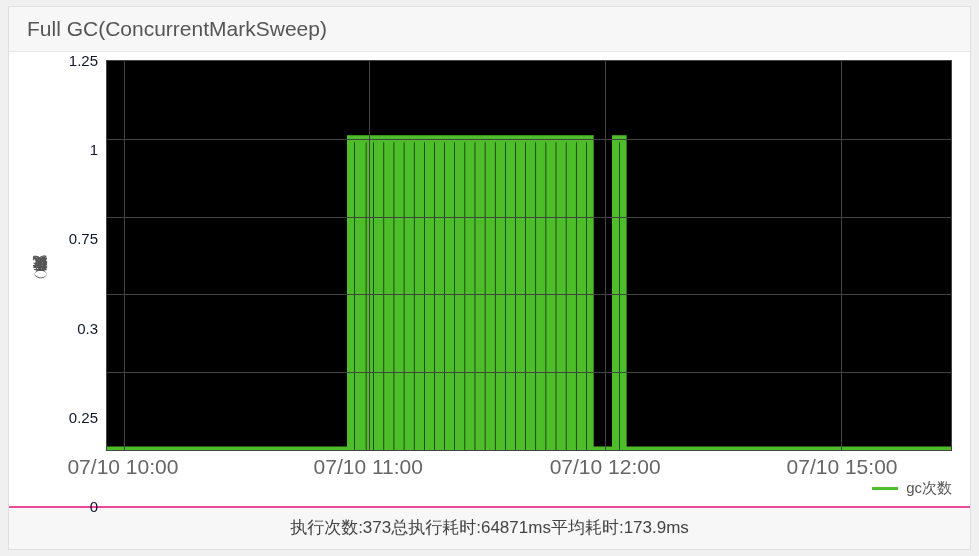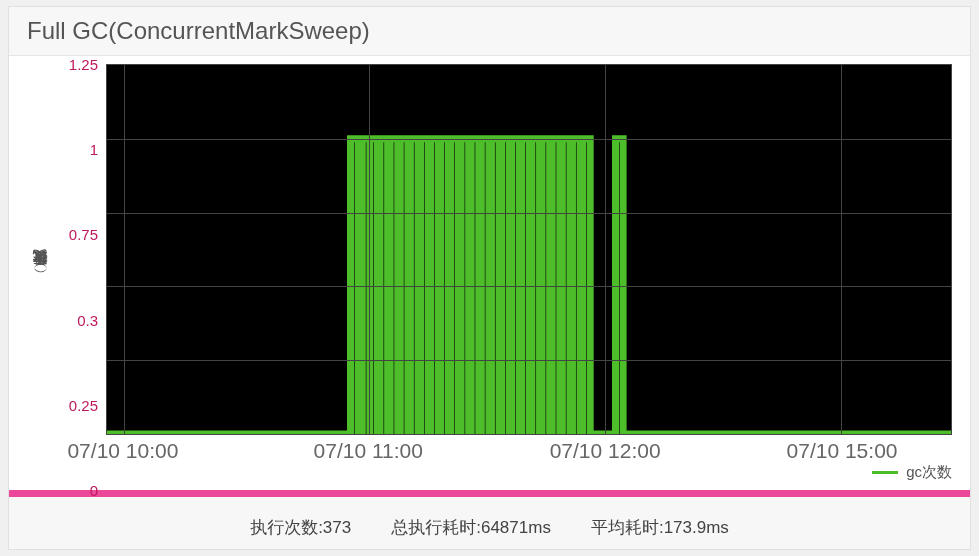--- a/index.html
+++ b/index.html
@@ -17,21 +17,21 @@
     width: 100%;
     height: 100%;
     display: flex;
     flex-direction: column;
   }
   .panel-header {
     background: #f7f7f7;
     border-bottom: 1px solid #e6e6e6;
     padding: 10px 18px;
     color: #555;
-    font-size: 24px;
+    font-size: 21px;
     font-weight: 400;
   }
   .chart-wrap {
     flex: 1;
     position: relative;
     padding: 8px 18px 0 18px;
     display: flex;
     flex-direction: column;
   }
   .plot-row {
@@ -87,44 +87,43 @@
     padding: 4px 0 8px 0;
     gap: 8px;
   }
   .legend-swatch {
     width: 26px;
     height: 0;
     border-top: 3px solid #4dbe2a;
   }
   .stats-row {
     background: #f7f7f7;
-    border-top: 7px solid #ec4899;
-    padding: 19px 0 10px 0;
+    border-top: 2px solid #ec4899;
+    padding: 8px 0 10px 0;
     display: flex;
     justify-content: center;
-    gap: 40px;
     color: #444;
     font-size: 17px;
   }
   svg.line { position:absolute; inset:0; width:100%; height:100%; }
   .left-gutter {
     display:flex;
     flex-direction:column;
     justify-content:center;
   }
   .plot-col { flex:1; display:flex; flex-direction:column; }
   .y-ticks-wrap {
     position:relative;
     height:100%;
   }
   .y-tick {
     position:absolute;
     right:8px;
     transform: translateY(50%);
-    color:#be185d;
+    color:#0f172a;
     font-size:15px;
   }
 </style>
 </head>
 <body>
 
 <div class="panel">
   <div class="panel-header">Full GC(ConcurrentMarkSweep)</div>
 
   <div class="chart-wrap">

